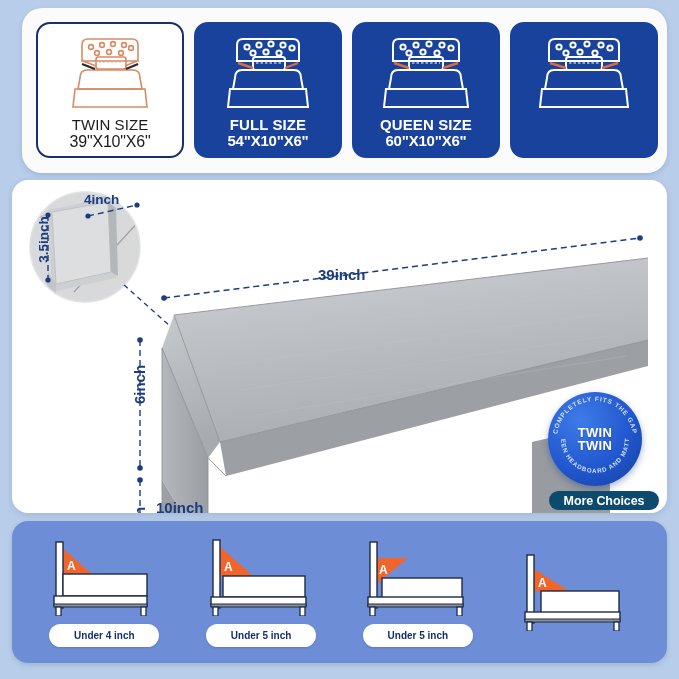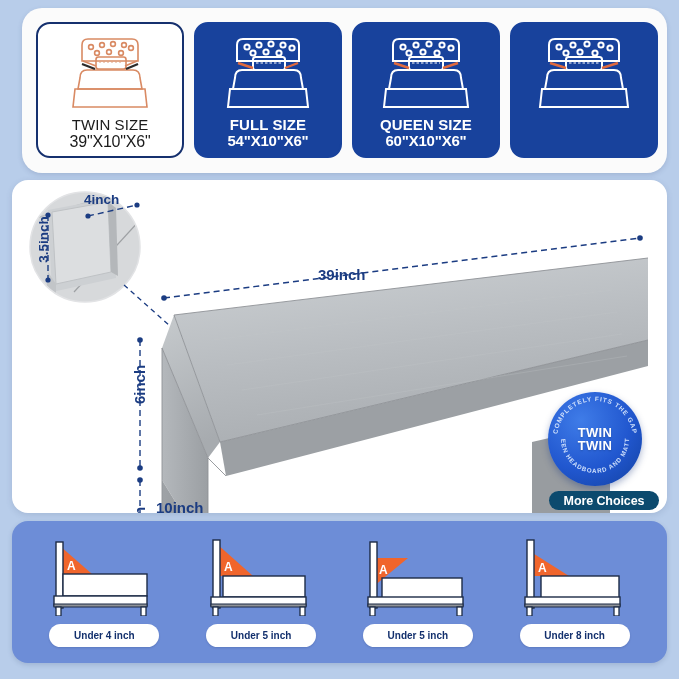--- a/index.html
+++ b/index.html
@@ -497,19 +497,18 @@
             <path d="M14 14 L52 38 L14 38 Z" fill="#f0652c"></path>
             <text x="21" y="34" font-size="12" font-weight="700" fill="#ffffff" font-family="Liberation Sans, sans-serif">A</text>
             <rect x="10" y="2" width="7" height="68" fill="#ffffff" stroke="#1d2b46" stroke-width="1.4"></rect>
             <rect x="24" y="38" width="78" height="22" fill="#ffffff" stroke="#1d2b46" stroke-width="1.4"></rect>
             <rect x="8" y="59" width="95" height="9" fill="#ffffff" stroke="#1d2b46" stroke-width="1.4"></rect>
             <rect x="8" y="66" width="95" height="3" fill="#8e9297" stroke="#1d2b46" stroke-width="1"></rect>
             <rect x="10" y="69" width="5" height="9" fill="#ffffff" stroke="#1d2b46" stroke-width="1.3"></rect>
             <rect x="97" y="69" width="5" height="9" fill="#ffffff" stroke="#1d2b46" stroke-width="1.3"></rect>
           </svg>
         </div>
-        <div class="pill">Under 8 inch</div>
       </div>
 
     </div>
   </div>
 
 </div>
 
 </body></html>

